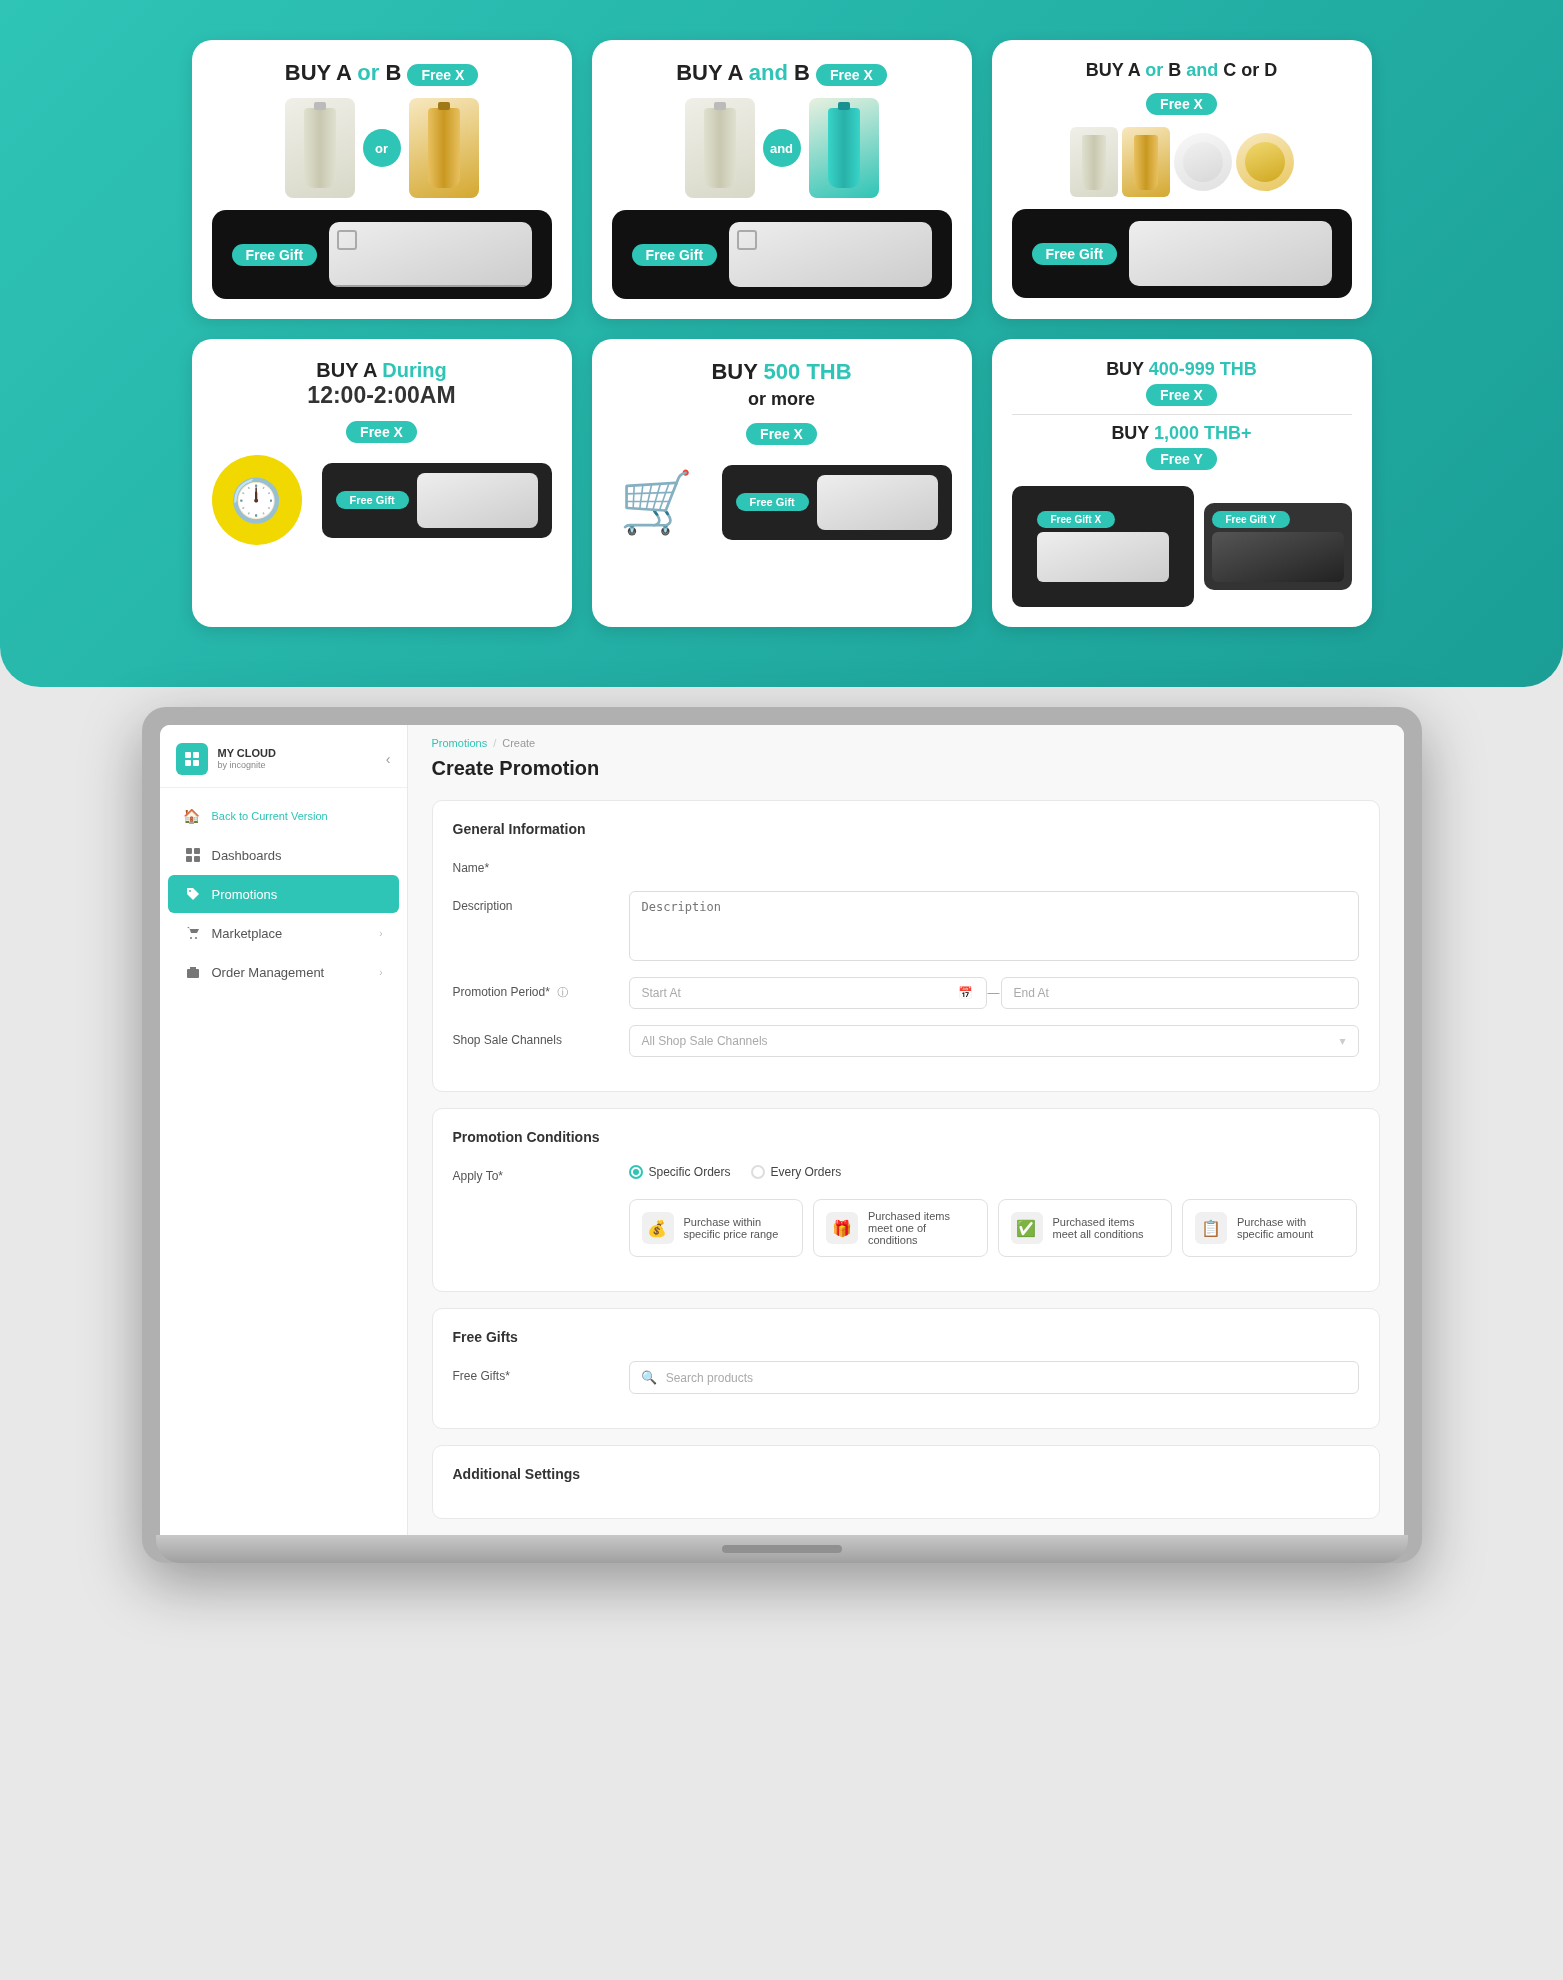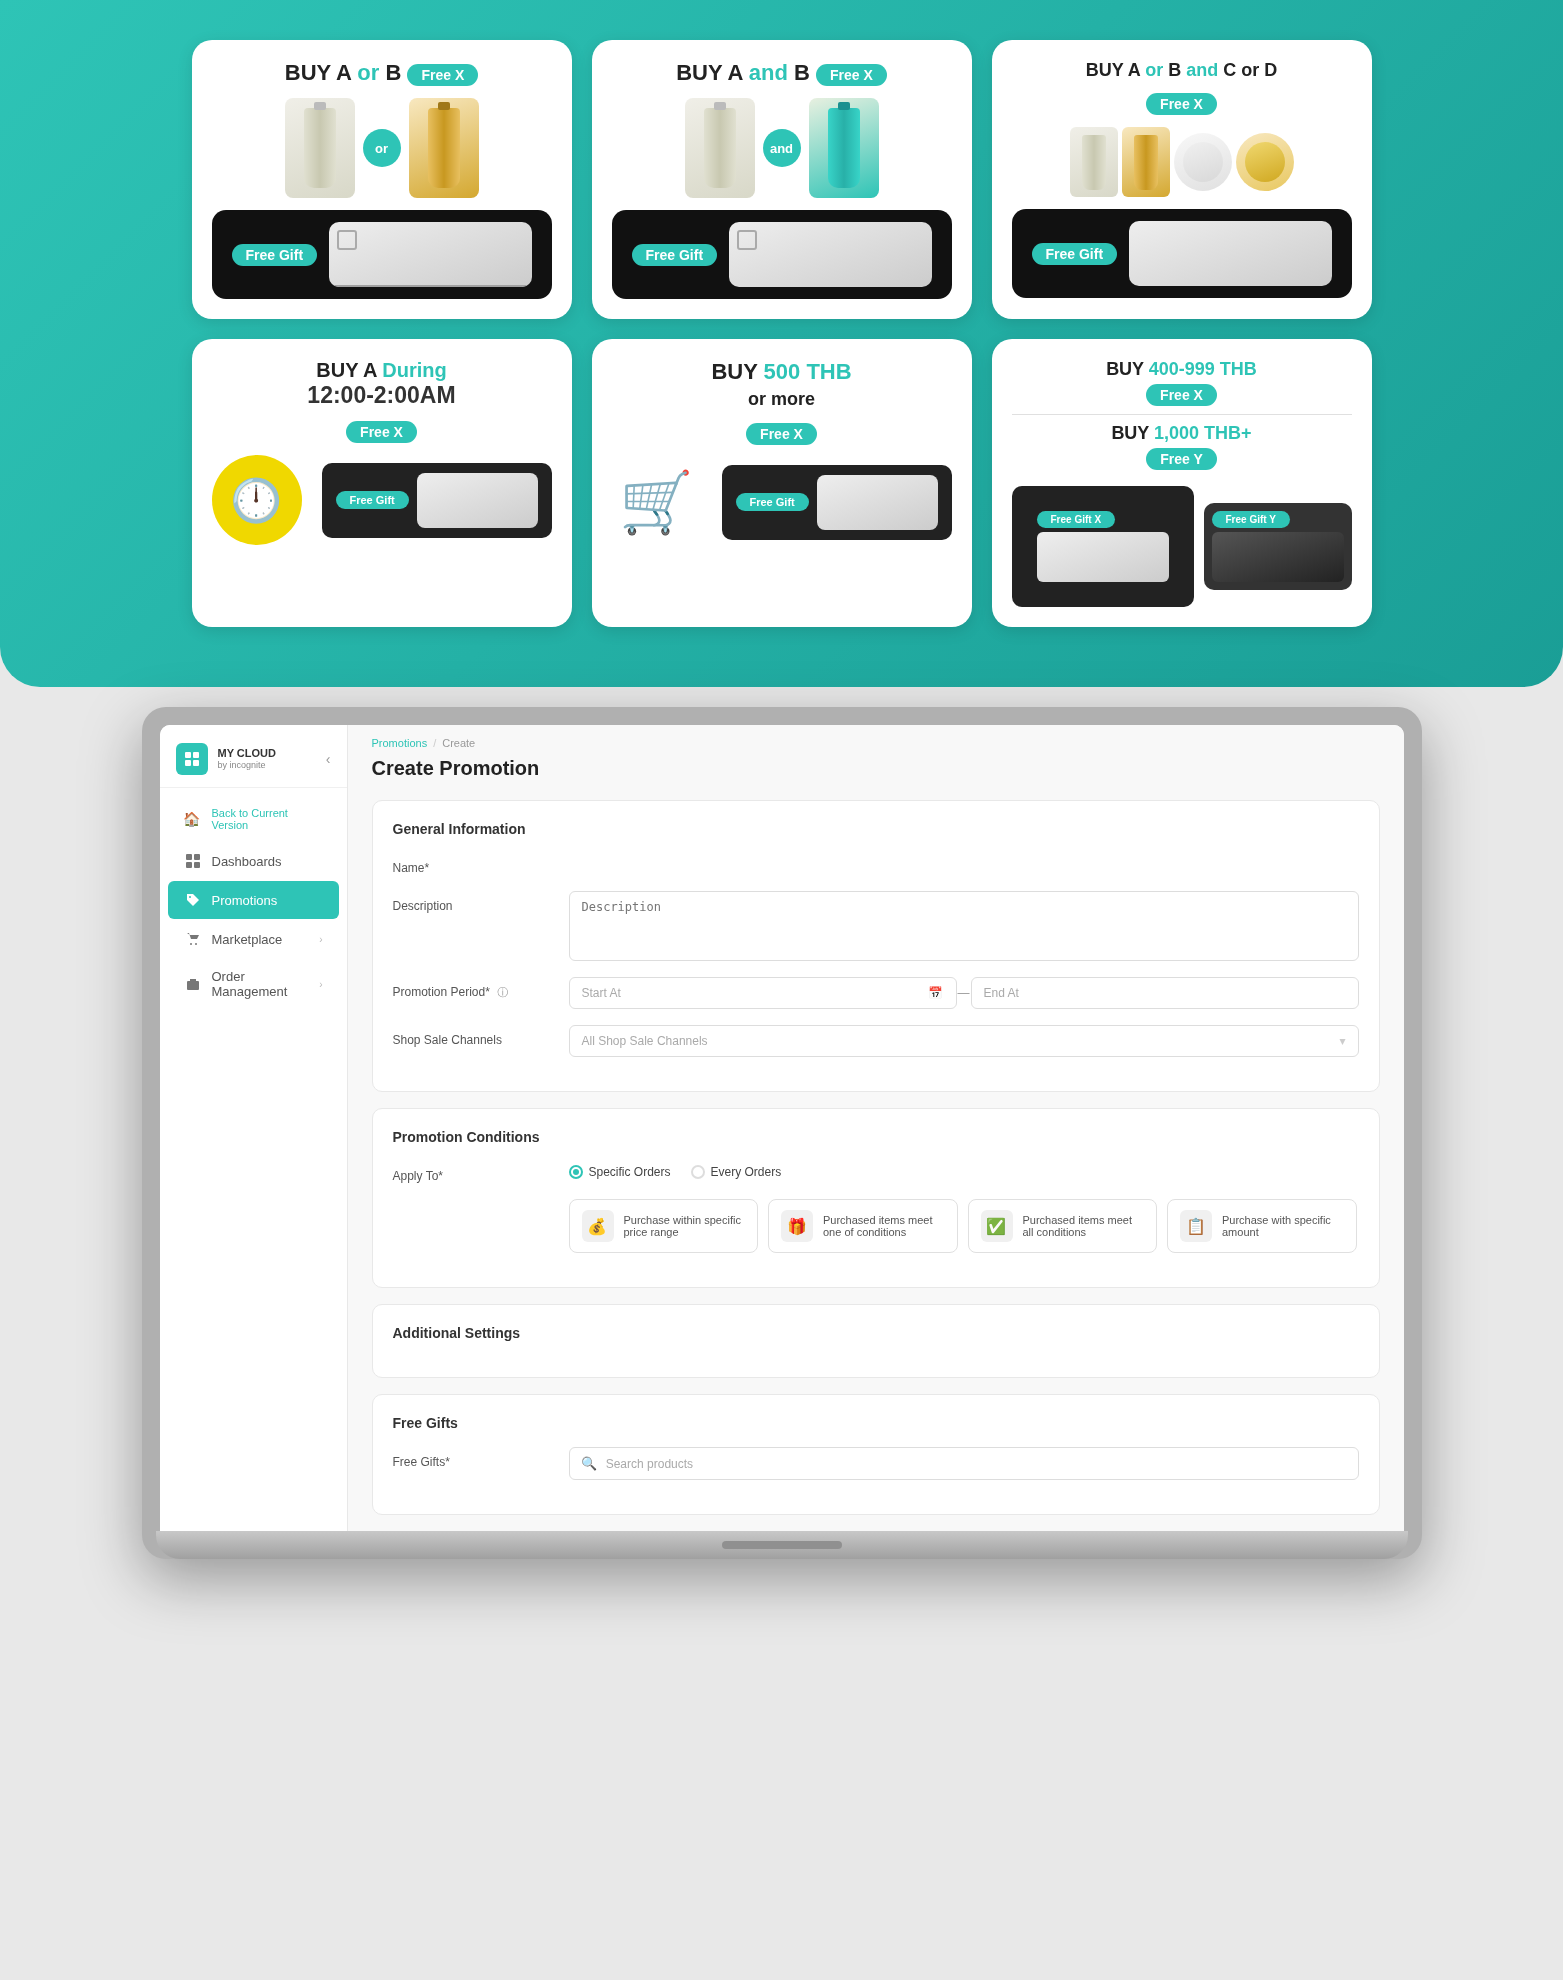--- a/index.html
+++ b/index.html
@@ -164,21 +164,21 @@
       left: 50%;
       transform: translate(-50%, -50%);
       width: 120px;
       height: 8px;
       background: #909090;
       border-radius: 4px;
     }
 
     
     .sidebar {
-      width: 188px;
+      width: 248px;
       background: white;
       border-right: 1px solid #e8e8e8;
       display: flex;
       flex-direction: column;
       flex-shrink: 0;
     }
     .sidebar-logo {
       padding: 18px 16px 12px;
       display: flex;
       align-items: center;
@@ -730,32 +730,32 @@
               </div>
               <div class="condition-card">
                 <div class="cond-icon">📋</div>
                 <span>Purchase with specific amount</span>
               </div>
             </div>
           </div>
         </div>
 
         <div class="section-card">
-          <div class="section-title">Additional Settings</div>
-        </div>
-
-        <div class="section-card">
           <div class="section-title">Free Gifts</div>
 
           <div class="form-row">
             <div class="form-label">Free Gifts*</div>
             <div class="search-input-wrap">
               <span class="search-icon">🔍</span>
               <span>Search products</span>
             </div>
           </div>
         </div>
 
+        <div class="section-card">
+          <div class="section-title">Additional Settings</div>
+        </div>
+
       </div>
     </div>
     <div class="laptop-base"></div>
   </div>
 </div>
 
 </body></html>

